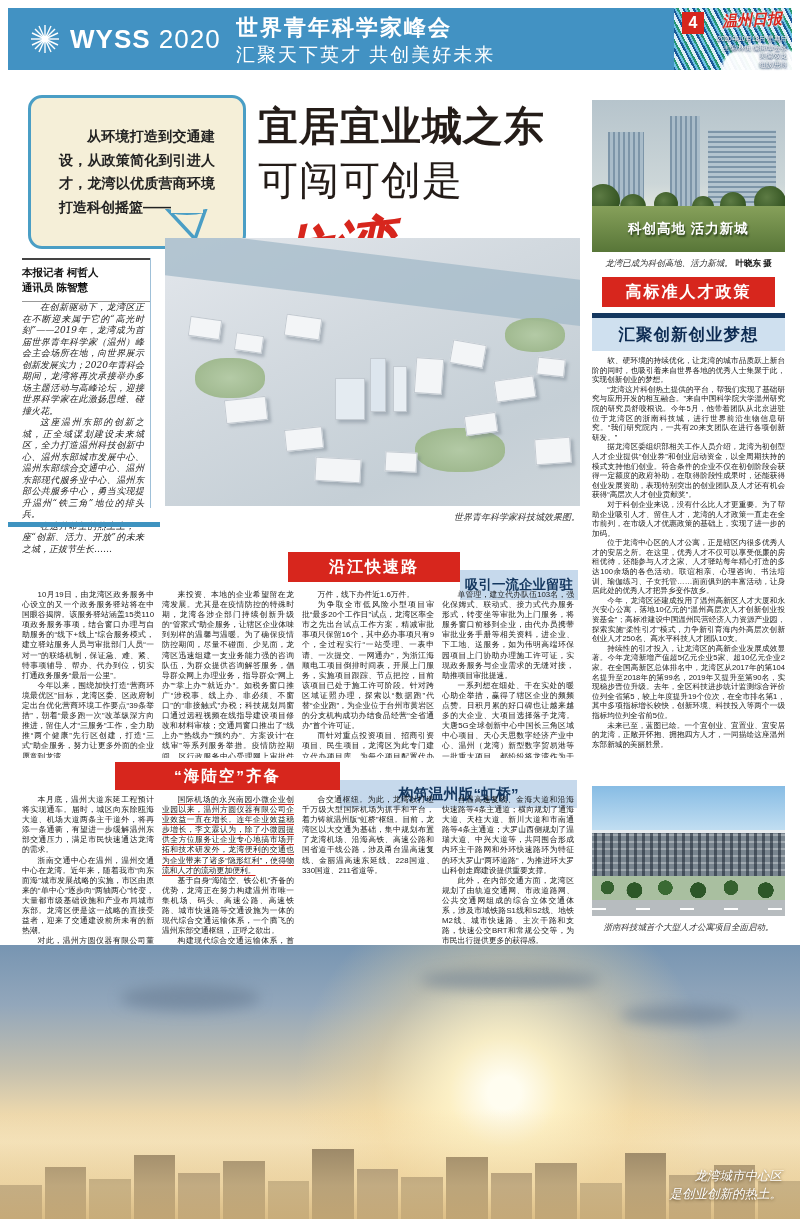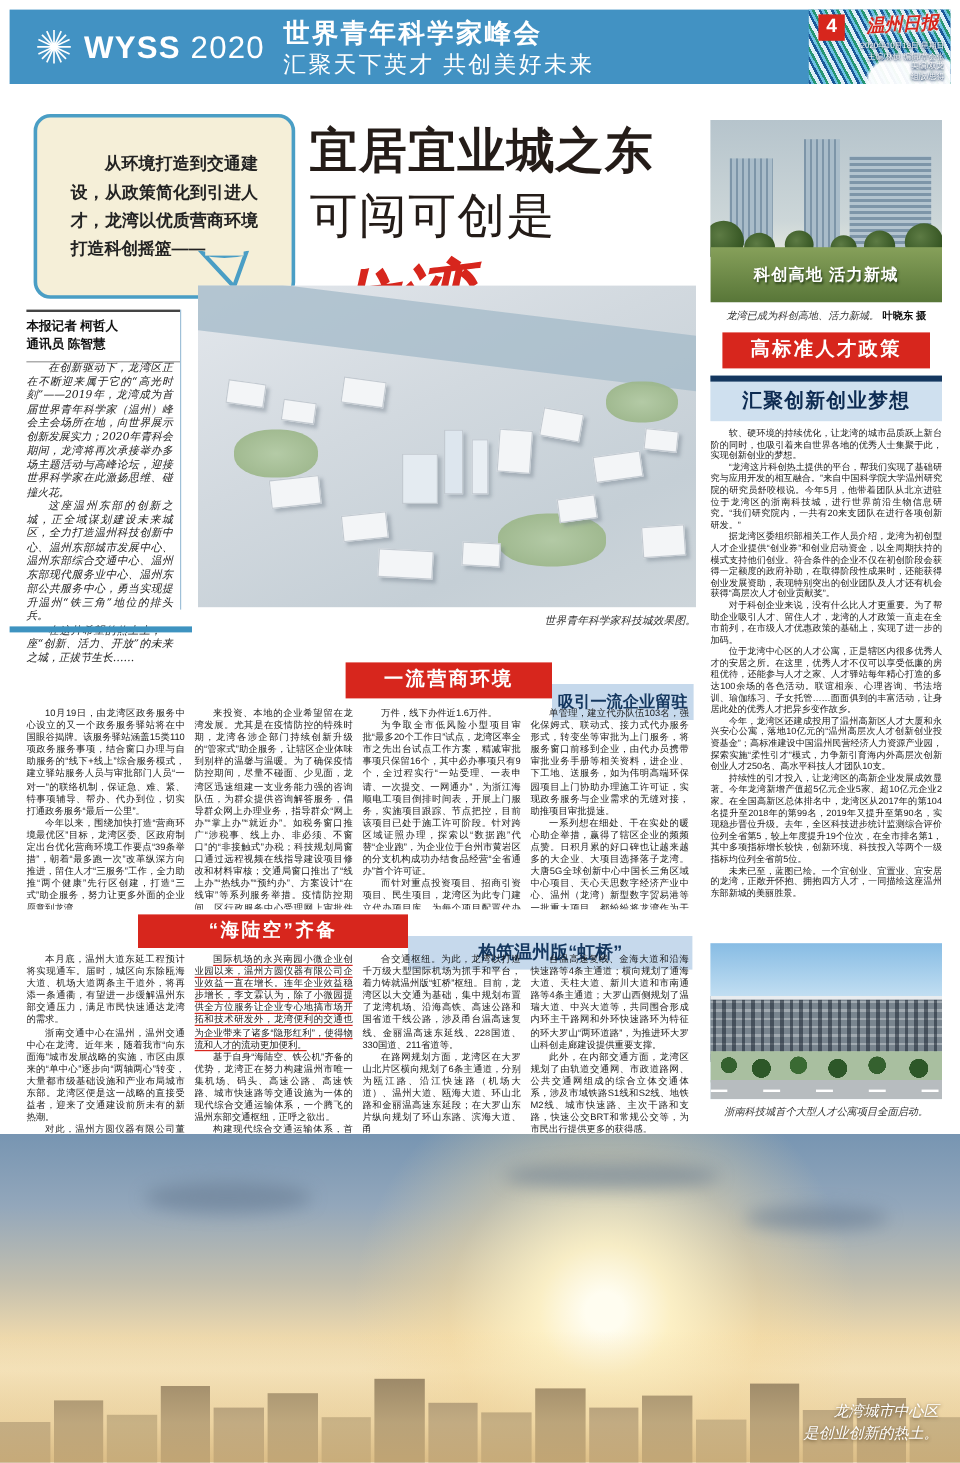--- a/index.html
+++ b/index.html
@@ -245,21 +245,21 @@
     <div class="blk" style="left:286px;top:104px;width:32px;height:22px;transform:rotate(10deg);"></div>
     <div class="blk" style="left:330px;top:140px;width:38px;height:20px;transform:rotate(-8deg);"></div>
     <div class="blk" style="left:300px;top:176px;width:30px;height:18px;transform:rotate(-8deg);"></div>
     <div class="blk" style="left:372px;top:120px;width:26px;height:16px;transform:rotate(6deg);"></div>
     <div class="blk" style="left:150px;top:220px;width:44px;height:22px;transform:rotate(3deg);"></div>
     <div class="blk" style="left:220px;top:214px;width:30px;height:18px;transform:rotate(3deg);"></div>
     <div class="blk" style="left:370px;top:200px;width:34px;height:24px;transform:rotate(-4deg);"></div>
   </div>
   <div class="abs aerial-cap kai">世界青年科学家科技城效果图。</div>
 
-  <div class="abs hdr-red biz-red">一流营商环境</div>
+  <div class="abs hdr-red biz-red">沿江快速路</div>
   <div class="abs hdr-blue biz-blue">吸引一流企业留驻</div>
   <div class="abs col biz-col cx1">
       <p>10月19日，由龙湾区政务服务中心设立的又一个政务服务驿站将在中国眼谷揭牌。该服务驿站涵盖15类110项政务服务事项，结合窗口办理与自助服务的“线下+线上”综合服务模式，建立驿站服务人员与审批部门人员“一对一”的联络机制，保证急、难、紧、特事项辅导、帮办、代办到位，切实打通政务服务“最后一公里”。</p>
       <p>今年以来，围绕加快打造“营商环境最优区”目标，龙湾区委、区政府制定出台优化营商环境工作要点“39条举措”，朝着“最多跑一次”改革纵深方向推进，留住人才“三服务”工作，全力助推“两个健康”先行区创建，打造“三式”助企服务，努力让更多外面的企业愿意到龙湾</p>
     </div>
   <div class="abs col biz-col cx2">
       <p>来投资、本地的企业希望留在龙湾发展。尤其是在疫情防控的特殊时期，龙湾各涉企部门持续创新升级的“管家式”助企服务，让辖区企业体味到别样的温馨与温暖。为了确保疫情防控期间，尽量不碰面、少见面，龙湾区迅速组建一支业务能力强的咨询队伍，为群众提供咨询解答服务，倡导群众网上办理业务，指导群众“网上办”“掌上办”“就近办”。如税务窗口推广“涉税事、线上办、非必须、不窗口”的“非接触式”办税；科技规划局窗口通过远程视频在线指导建设项目修改和材料审核；交通局窗口推出了“线上办”“热线办”“预约办”、方案设计“在线审”等系列服务举措。疫情防控期间，区行政服务中心受理网上审批件15</p>
     </div>
   <div class="abs col biz-col cx3">
       <p>万件，线下办件近1.6万件。</p>
@@ -278,21 +278,20 @@
       <p>浙南交通中心在温州，温州交通中心在龙湾。近年来，随着我市“向东面海”城市发展战略的实施，市区由原来的“单中心”逐步向“两轴两心”转变，大量都市级基础设施和产业布局城市东部。龙湾区便是这一战略的直接受益者，迎来了交通建设前所未有的新热潮。</p>
       <p class="hl">对此，温州方圆仪器有限公司董事长李文霖深有体会。自三年前入驻毗邻龙湾</p>
     </div>
   <div class="abs col tr-col cx2">
       <p class="hl">国际机场的永兴南园小微企业创业园以来，温州方圆仪器有限公司企业效益一直在增长。连年企业效益稳步增长，李文霖认为，除了小微园提供全方位服务让企业专心地搞市场开拓和技术研发外，龙湾便利的交通也为企业带来了诸多“隐形红利”，使得物流和人才的流动更加便利。</p>
       <p>基于自身“海陆空、铁公机”齐备的优势，龙湾正在努力构建温州市唯一集机场、码头、高速公路、高速铁路、城市快速路等交通设施为一体的现代综合交通运输体系，一个腾飞的温州东部交通枢纽，正呼之欲出。</p>
       <p>构建现代综合交通运输体系，首先离不开一个各种交通运输方式无缝衔接的综</p>
     </div>
   <div class="abs col tr-col cx3">
       <p>合交通枢纽。为此，龙湾以打造千万级大型国际机场为抓手和平台，着力铸就温州版“虹桥”枢纽。目前，龙湾区以大交通为基础，集中规划布置了龙湾机场、沿海高铁、高速公路和国省道干线公路，涉及甬台温高速复线、金丽温高速东延线、228国道、330国道、211省道等。</p>
-      <p>在路网规划方面，龙湾区在大罗山北片区横向规划了6条主通道，分别为瓯江路、沿江快速路（机场大道）、温州大道、瓯海大道、环山北路和金丽温高速东延段；在大罗山东片纵向规划了环山东路、滨海大道、甬</p>
     </div>
   <div class="abs col tr-col cx4">
       <p>台温高速复线、金海大道和沿海快速路等4条主通道；横向规划了通海大道、天柱大道、新川大道和市南通路等4条主通道；大罗山西侧规划了温瑞大道、中兴大道等，共同围合形成内环主干路网和外环快速路环为特征的环大罗山“两环道路”，为推进环大罗山科创走廊建设提供重要支撑。</p>
       <p>此外，在内部交通方面，龙湾区规划了由轨道交通网、市政道路网、公共交通网组成的综合立体交通体系，涉及市域铁路S1线和S2线、地铁M2线、城市快速路、主次干路和支路，快速公交BRT和常规公交等，为市民出行提供更多的获得感。</p>
     </div>
 
   <div class="abs apt">
     <div class="bld"></div>
       <div class="trees"></div>
       <div class="road"></div>

